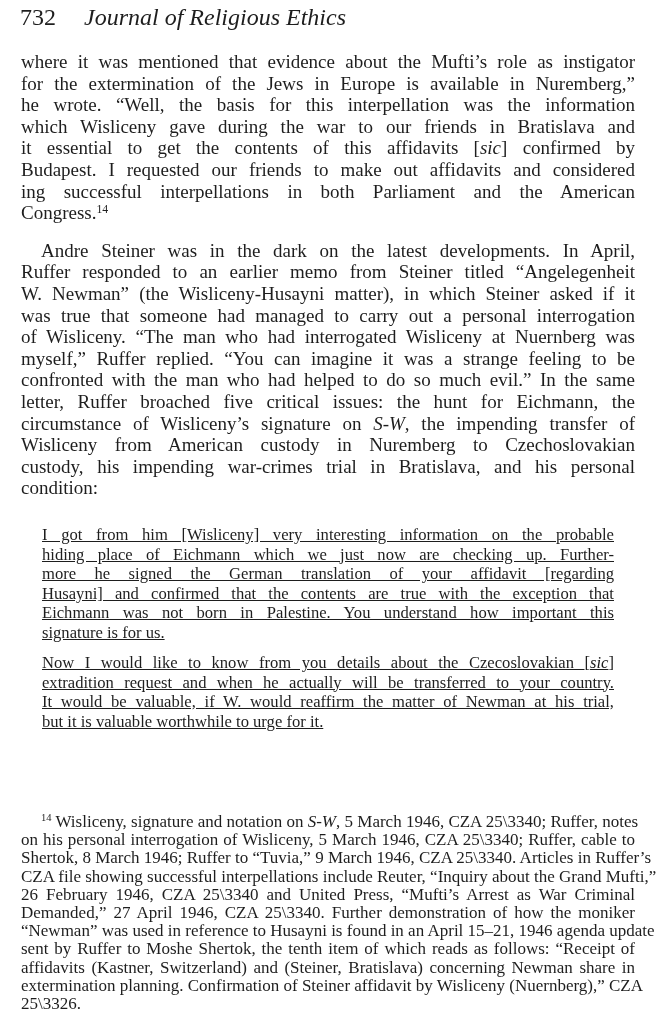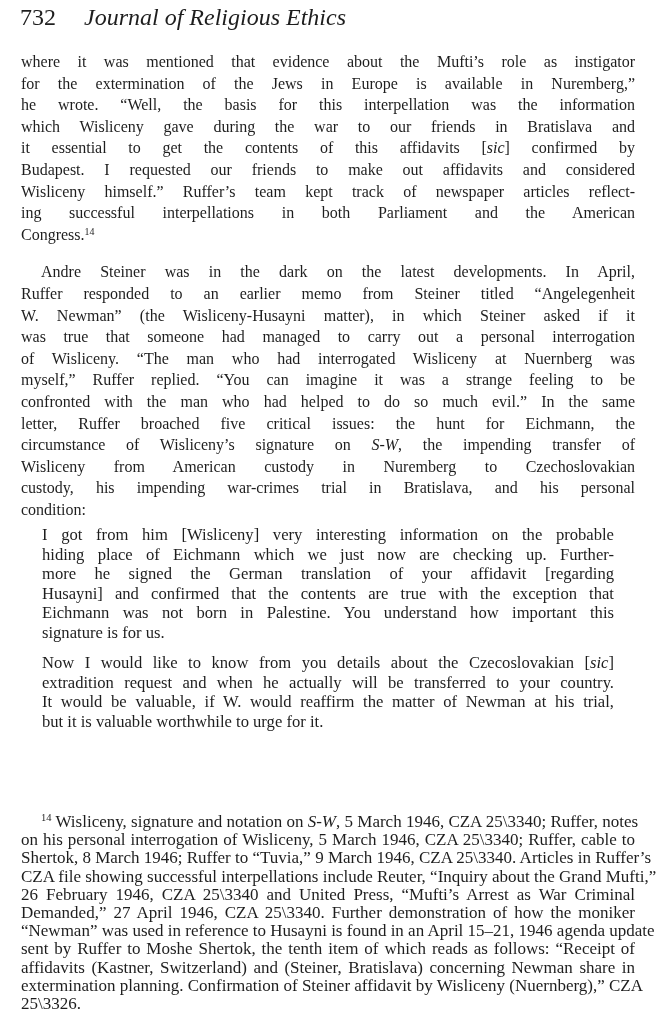--- a/index.html
+++ b/index.html
@@ -1,26 +1,26 @@
 <!DOCTYPE html>
 <html><head>
 <meta charset="utf-8">
 <style>
   html, body { margin: 0; padding: 0; background: #ffffff; }
   body { width: 670px; height: 1024px; position: relative; overflow: hidden;
          font-family: "Liberation Serif", "DejaVu Serif", serif; color: #1e1e1e; }
   .header { position: absolute; top: 5px; left: 20px; font-size: 24px; line-height: 24px; }
   .header .pnum { display: inline-block; width: 64px; }
   .header .jtitle { font-style: italic; }
-  .body { position: absolute; top: 51px; left: 21px; width: 614px; font-size: 16px; }
+  .body { position: absolute; top: 51px; left: 21px; width: 614px; font-size: 19px; }
   .line { display: block; height: 21.6px; line-height: 21.6px; white-space: nowrap;
           text-align: justify; text-align-last: justify; }
   .line.last { text-align-last: left; }
   .line.indent { padding-left: 20px; margin-top: 16px; }
-  .quote { position: absolute; left: 42px; width: 572px; font-size: 16.6px; }
+  .quote { position: absolute; left: 42px; width: 572px; font-size: 16.6px; text-decoration: underline; }
   .quote .line { height: 19.6px; line-height: 19.6px; }
   .q1 { top: 525px; }
   .q2 { top: 653px; }
   .notes { position: absolute; top: 797px; left: 21px; width: 614px; font-size: 17px; }
   .notes .line { height: 18.2px; line-height: 18.2px; }
   .notes .line.indent { padding-left: 20px; }
   sup { font-size: 0.62em; line-height: 0; vertical-align: 0.55em; }
   i { font-style: italic; }
 </style>
 </head>
@@ -31,21 +31,20 @@
 </div>
 
 <div class="body">
   <div>
     <span class="line">where it was mentioned that evidence about the Mufti’s role as instigator</span>
     <span class="line">for the extermination of the Jews in Europe is available in Nuremberg,”</span>
     <span class="line">he wrote. “Well, the basis for this interpellation was the information</span>
     <span class="line">which Wisliceny gave during the war to our friends in Bratislava and</span>
     <span class="line"><span>it essential to get the contents of this affidavits </span><span>[<i>sic</i>]</span><span> confirmed by</span></span>
     <span class="line">Budapest. I requested our friends to make out affidavits and considered</span>
-    <span class="line">Wisliceny himself.” Ruffer’s team kept track of newspaper articles reflect-</span>
     <span class="line">ing successful interpellations in both Parliament and the American</span>
     <span class="line last"><span>Congress.</span><sup>14</sup></span>
   </div>
   <div>
     <span class="line indent">Andre Steiner was in the dark on the latest developments. In April,</span>
     <span class="line">Ruffer responded to an earlier memo from Steiner titled “Angelegenheit</span>
     <span class="line">W. Newman” (the Wisliceny-Husayni matter), in which Steiner asked if it</span>
     <span class="line">was true that someone had managed to carry out a personal interrogation</span>
     <span class="line">of Wisliceny. “The man who had interrogated Wisliceny at Nuernberg was</span>
     <span class="line">myself,” Ruffer replied. “You can imagine it was a strange feeling to be</span>

